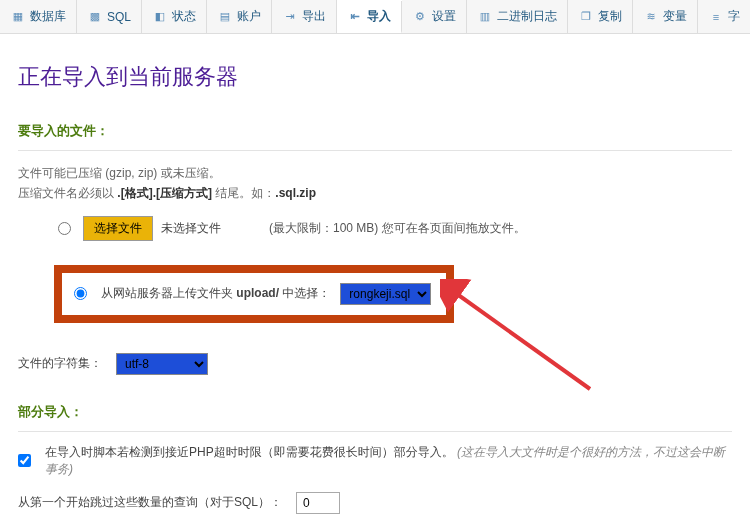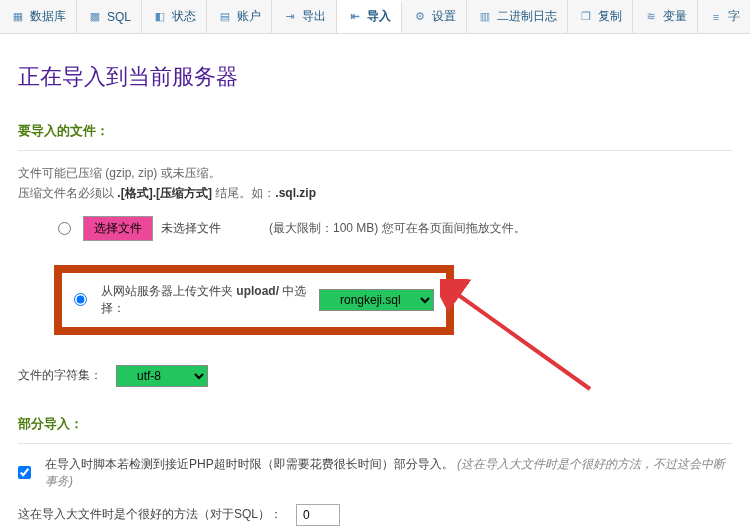--- a/index.html
+++ b/index.html
@@ -69,40 +69,40 @@
   .desc b { color: #333; }
   .row {
     display: flex;
     align-items: center;
     gap: 8px;
     margin: 10px 0 10px 40px;
   }
   .hint { color: #555; margin-left: 40px; }
   .file-btn {
     border: 1px solid #999;
-    background: #ec4899;
+    background: #eab308;
     padding: 3px 10px;
     font-size: 12px;
     cursor: pointer;
   }
   .highlight-box {
     border: 8px solid #c2410c;
     padding: 10px 12px;
     margin: 14px 0 24px 36px;
     display: inline-flex;
     align-items: center;
     gap: 10px;
     width: 400px;
   }
   input[type="radio"], input[type="checkbox"] { margin: 0 4px 0 0; vertical-align: middle; }
   select {
     font-size: 12px;
-    padding: 2px 16px;
+    padding: 2px 4px;
     border: 1px solid #888;
-    background: #22c55e;
+    background: #1d4ed8;
   }
   input[type="text"].numfield {
     width: 44px; padding: 3px 6px; border: 1px solid #aaa; font-size: 12px;
   }
   .charset-row { margin: 6px 0 28px 0; display: flex; align-items: center; gap: 14px; }
   .charset-row select { width: 92px; }
   .partial-row { display: flex; align-items: center; gap: 10px; margin: 8px 0 14px 0; }
   .italic-note { font-style: italic; color: #888; }
   .skipq-row { display: flex; align-items: center; gap: 14px; margin: 6px 0 22px 0; }
   
@@ -206,21 +206,21 @@
 
   <div class="partial-row">
     <input type="checkbox" checked="" style="">
     <span>
       <span>在导入时脚本若检测到接近PHP超时时限（即需要花费很长时间）部分导入。</span>
       <span class="italic-note">(这在导入大文件时是个很好的方法，不过这会中断事务)</span>
     </span>
   </div>
 
   <div class="skipq-row">
-    <span>这在导入大文件时是个很好的方法（对于SQL）：</span>
+    <span>从第一个开始跳过这些数量的查询（对于SQL）：</span>
     <input type="text" class="numfield" value="0" style="">
   </div>
 
   
   <span class="section-title">其它选项：</span>
   
 
   
 
   

